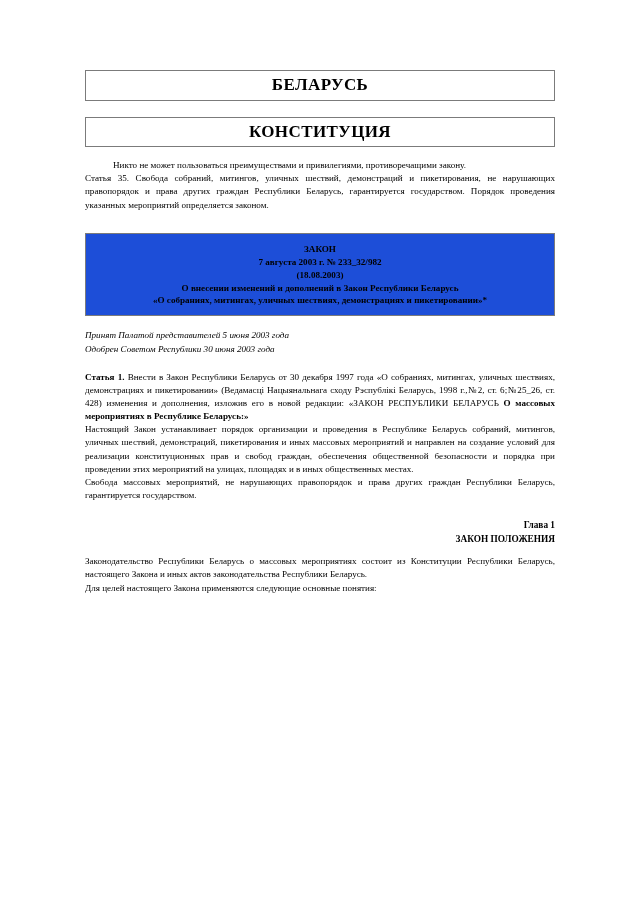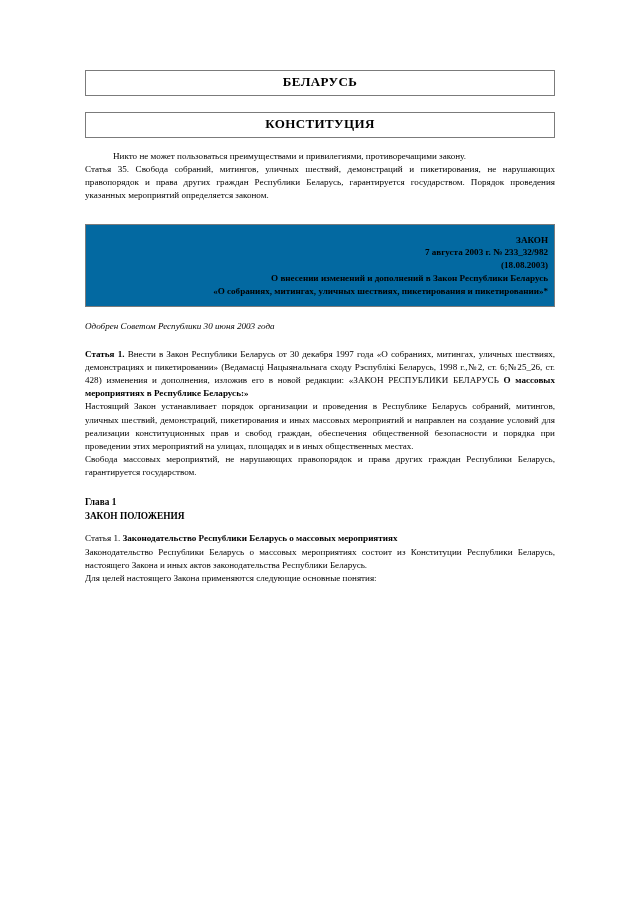--- a/index.html
+++ b/index.html
@@ -22,38 +22,38 @@
     background: #ffffff;
     box-sizing: border-box;
     padding: 70px 85px 0 85px;
   }
 
   
   .banner {
     border: 1px solid #7b7b7b;
     text-align: center;
     font-weight: bold;
-    font-size: 13px;
+    font-size: 17px;
     letter-spacing: 0.4px;
     padding: 4px 2px 5px 2px;
     line-height: 1.15;
     background: #ffffff;
   }
   .banner-country { margin: 0 0 16px 0; }
   .banner-constitution { margin: 0 0 12px 0; }
 
   .banner-law {
     border: 1px solid #7b7b7b;
-    text-align: right;
+    text-align: center;
     font-weight: bold;
     font-size: 9.1px;
     line-height: 1.42;
     padding: 9px 6px 8px 6px;
     margin: 21px 0 0 0;
-    background: #0369a1;
+    background: #1d4ed8;
   }
   .banner-law .law-line { display: block; white-space: nowrap; }
 
   
   p.body-par {
     margin: 0 0 0 0;
     font-size: 9.1px;
     line-height: 1.45;
     text-align: justify;
     text-justify: inter-word;
@@ -69,21 +69,21 @@
     font-size: 9.1px;
     line-height: 1.5;
     margin: 0;
     text-align: left;
   }
   .italic-block { margin: 13px 0 14px 0; }
 
   b, .bold { font-weight: bold; }
 
   .centered {
-    text-align: left;
+    text-align: right;
     font-size: 9.3px;
     line-height: 1.5;
     font-weight: bold;
     margin: 0;
   }
   .chapter-block { margin: 17px 0 8px 0; }
 
   .heading-art {
     font-size: 9.1px;
     line-height: 1.45;
@@ -103,38 +103,38 @@
 
   <p class="body-par indent gap-l">Никто не может пользоваться преимуществами и привилегиями, противоречащими закону.</p>
 
   <p class="body-par">Статья 35. Свобода собраний, митингов, уличных шествий, демонстраций и пикетирования, не нарушающих правопорядок и права других граждан Республики Беларусь, гарантируется государством. Порядок проведения указанных мероприятий определяется законом.</p>
 
   <div class="banner-law">
     <span class="law-line">ЗАКОН</span>
     <span class="law-line">7 августа 2003 г. № 233_32/982</span>
     <span class="law-line">(18.08.2003)</span>
     <span class="law-line">О внесении изменений и дополнений в Закон Республики Беларусь</span>
-    <span class="law-line">«О собраниях, митингах, уличных шествиях, пикетирования и пикетировании»*</span>
+    <span class="law-line">«О собраниях, митингах, уличных шествиях, демонстрациях и пикетировании»*</span>
   </div>
 
   <div class="italic-block">
+    <p class="italic-line">Принят Палатой представителей 5 июня 2003 года</p>
     <p class="italic-line">Одобрен Советом Республики 30 июня 2003 года</p>
   </div>
 
   <p class="body-par gap-m"><b>Статья 1.</b><span> Внести в Закон Республики Беларусь от 30 декабря 1997 года «О собраниях, митингах, уличных шествиях, демонстрациях и пикетировании» (Ведамасці Нацыянальнага сходу Рэспублікі Беларусь, 1998 г.,№2, ст. 6;№25_26, ст. 428) изменения и дополнения, изложив его в новой редакции: «ЗАКОН РЕСПУБЛИКИ БЕЛАРУСЬ </span><b>О массовых мероприятиях в Республике Беларусь:»</b></p>
 
   <p class="body-par gap-m">Настоящий Закон устанавливает порядок организации и проведения в Республике Беларусь собраний, митингов, уличных шествий, демонстраций, пикетирования и иных массовых мероприятий и направлен на создание условий для реализации конституционных прав и свобод граждан, обеспечения общественной безопасности и порядка при проведении этих мероприятий на улицах, площадях и в иных общественных местах.</p>
 
   <p class="body-par">Свобода массовых мероприятий, не нарушающих правопорядок и права других граждан Республики Беларусь, гарантируется государством.</p>
 
   <div class="chapter-block">
     <p class="centered">Глава 1</p>
     <p class="centered">ЗАКОН ПОЛОЖЕНИЯ</p>
   </div>
 
-  <p class="heading-art"><span>Статья 1.</span> <b>Законодательство Республики Беларусь о массовых мероприятиях</b></p>
 
   <p class="body-par gap-m">Законодательство Республики Беларусь о массовых мероприятиях состоит из Конституции Республики Беларусь, настоящего Закона и иных актов законодательства Республики Беларусь.</p>
 
 
   <p class="body-par">Для целей настоящего Закона применяются следующие основные понятия:</p>
 
 </div>
 
 </body></html>

